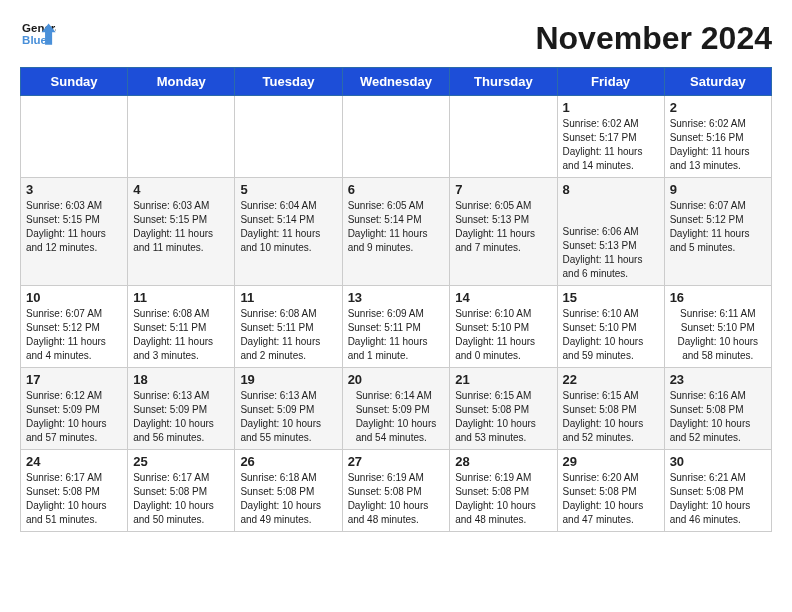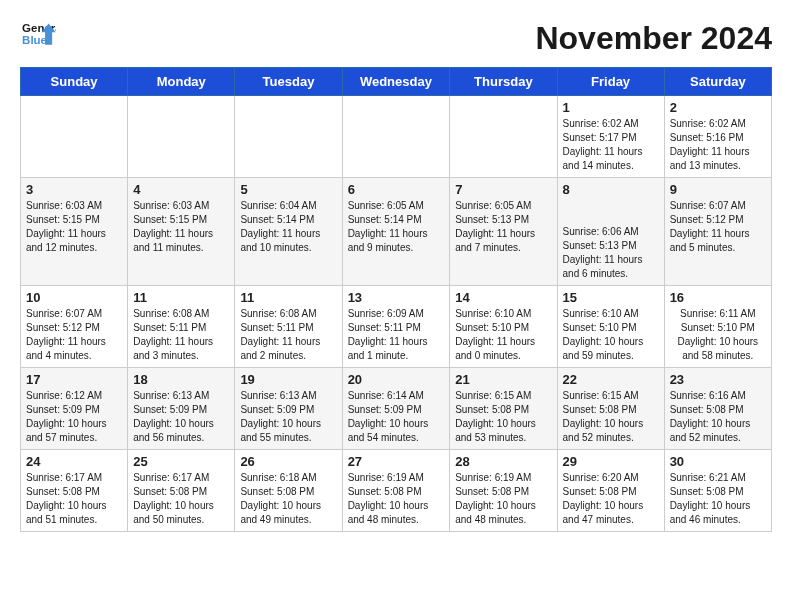--- a/index.html
+++ b/index.html
@@ -247,21 +247,21 @@
         </td>
         <td>
           <div class="day-num">19</div>
           <div class="day-info" style="white-space: pre-line;">Sunrise: 6:13 AM
 Sunset: 5:09 PM
 Daylight: 10 hours
 and 55 minutes.</div>
         </td>
         <td>
           <div class="day-num">20</div>
-          <div class="day-info" style="white-space: pre-line;">Sunrise: 6:14 AM
+          <div class="day-info" style="white-space: pre-line; margin-left: 8px;">Sunrise: 6:14 AM
 Sunset: 5:09 PM
 Daylight: 10 hours
 and 54 minutes.</div>
         </td>
         <td>
           <div class="day-num">21</div>
           <div class="day-info" style="white-space: pre-line;">Sunrise: 6:15 AM
 Sunset: 5:08 PM
 Daylight: 10 hours
 and 53 minutes.</div>

